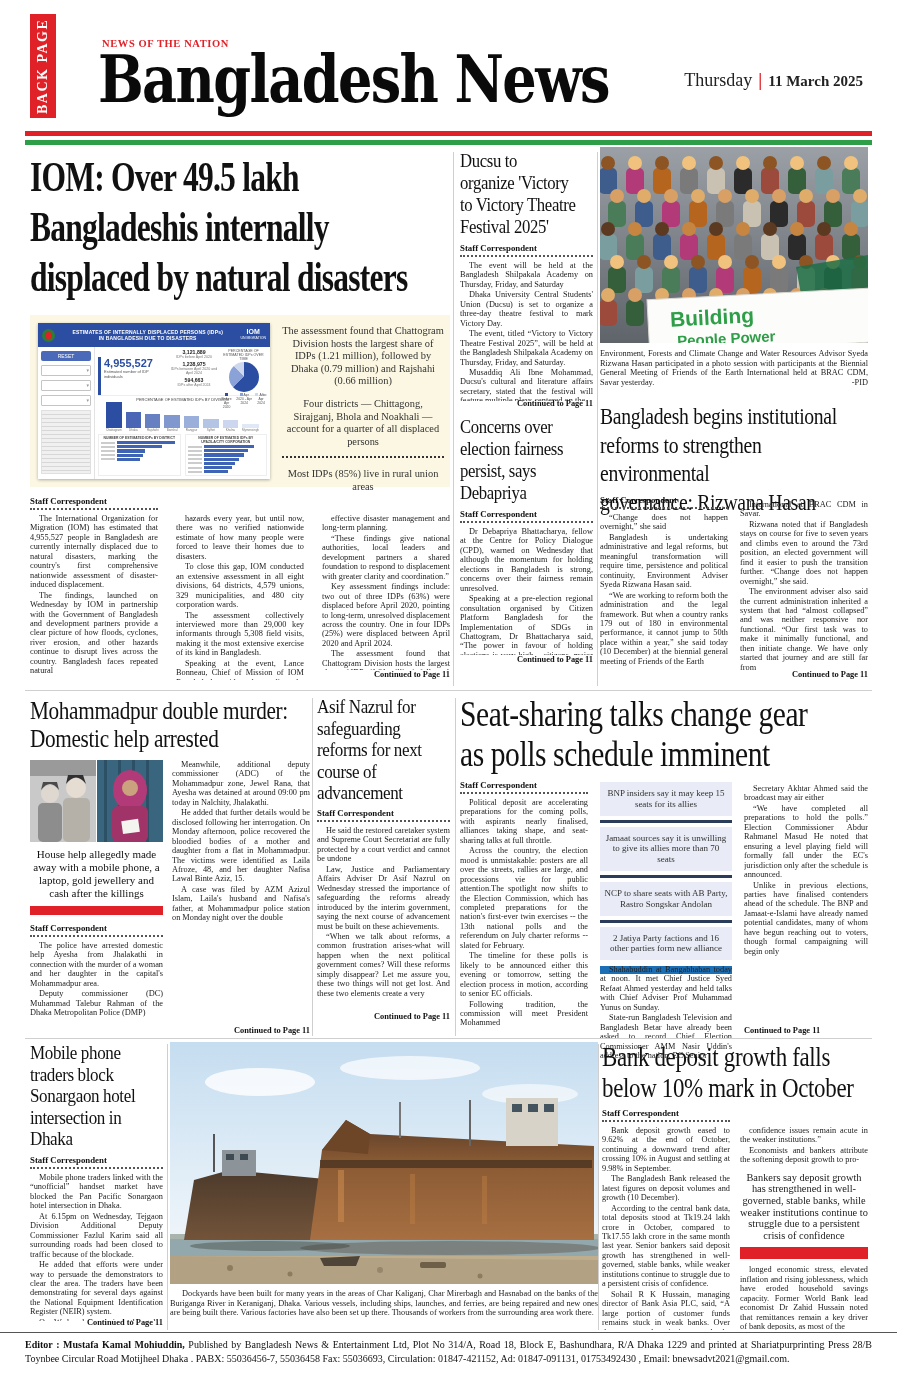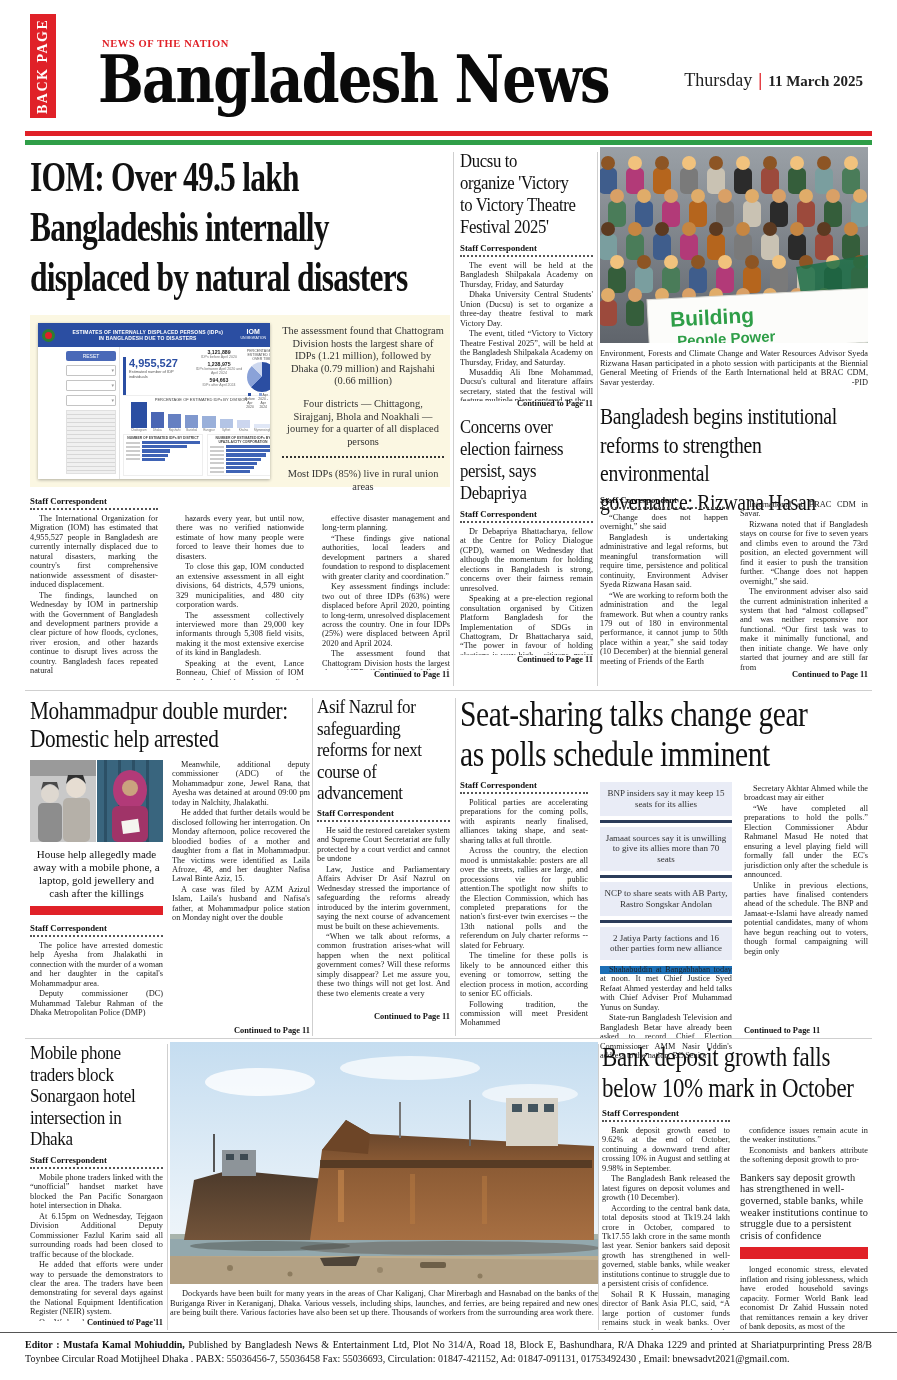--- a/index.html
+++ b/index.html
@@ -29,30 +29,30 @@
   
   #yellow-panel{position:absolute;left:30px;top:315px;width:420px;height:172px;background:#fbf7e2;}
   #highlights{position:absolute;left:252px;top:10px;width:162px;text-align:center;font-size:10.4px;line-height:12.6px;color:#333;}
   #highlights div{margin-bottom:10px;}
   #highlights div:nth-child(2){border-bottom:2px dotted #333;padding-bottom:8px;}
   
   .sbox{background:#e9ecf6;padding:6px 4px;font-size:9px;line-height:10.8px;text-align:center;color:#333;}
   .sbox-sep{height:3px;background:#2b3c59;margin:4px 0;}
   .sbar{height:8px;background:#1d6fb5;margin-top:6px;}
   
-  #pullquote{font-size:10.4px;line-height:11.6px;color:#222;margin:6px 0;}
+  #pullquote{text-align:center;font-size:10.4px;line-height:11.6px;color:#222;margin:6px 0;}
   
   #ig-card{position:absolute;left:8px;top:8px;width:232px;height:156px;background:#fff;box-shadow:0 1px 3px rgba(0,0,0,.3);font-family:"Liberation Sans",sans-serif;overflow:hidden;}
   #ig-head{height:24px;background:#2b4ea2;color:#fff;display:flex;align-items:center;padding:0 4px;}
   #ig-flag{width:13px;height:13px;border-radius:50%;background:#2e7d32;position:relative;flex:none;}
   #ig-flag::after{content:"";position:absolute;left:3px;top:3px;width:7px;height:7px;border-radius:50%;background:#e02128;}
   #ig-titles{flex:1;text-align:center;font-size:5px;line-height:6.5px;font-weight:bold;letter-spacing:.2px;}
   #ig-logo{flex:none;text-align:center;font-size:7px;font-weight:bold;line-height:7px;}
   #ig-logo small{display:block;font-size:3.5px;font-weight:normal;}
-  #ig-body{display:flex;height:168px;padding-left:25px;}
+  #ig-body{display:flex;height:168px;}
   #ig-side{width:50px;flex:none;padding:4px 3px;border-right:1px solid #e3e3e3;}
   #ig-reset{background:#4a69b8;color:#fff;font-size:5px;text-align:center;border-radius:2px;padding:2px 0;margin-bottom:4px;}
   .ig-select{height:9px;border:1px solid #c4c4c4;border-radius:1px;margin-bottom:4px;position:relative;background:#fff;}
   .ig-select::after{content:"▾";position:absolute;right:1px;top:0;font-size:5px;color:#999;line-height:9px;}
   #ig-infopanel{height:62px;background:#f0f0f0;border:1px solid #e0e0e0;
     background-image:repeating-linear-gradient(#f0f0f0 0 3px,#d7d7d7 3px 4px);}
   #ig-main{flex:1;padding:2px 3px;}
   #ig-toprow{display:flex;height:46px;}
   #ig-bignum{border-left:3px solid #2b4ea2;padding-left:3px;width:64px;flex:none;margin-top:8px;}
   #ig-bignum-val{color:#2b4ea2;font-weight:bold;font-size:11px;}
@@ -245,21 +245,21 @@
                   <i style="width: 24px;"></i>
                 </div>
               </div>
           </div>
         </div>
       </div>
     </div>
   </div>
   <div id="highlights">
       <div>The assessment found that Chattogram Division hosts the largest share of IDPs (1.21 million), followed by Dhaka (0.79 million) and Rajshahi (0.66 million)</div>
-      <div>Four districts — Chittagong, Sirajganj, Bhola and Noakhali — journey for a quarter of all displaced persons</div>
+      <div>Four districts — Chittagong, Sirajganj, Bhola and Noakhali — account for a quarter of all displaced persons</div>
       <div>Most IDPs (85%) live in rural union areas</div>
     </div>
 </div>
 
 <div class="byline" style="left:30px;top:496px;width:128px;">Staff Correspondent</div>
 <div class="col" style="left:30px;top:514px;width:128px;height:166px;">
     <p>The International Organization for Migration (IOM) has estimated that 4,955,527 people in Bangladesh are currently internally displaced due to natural disasters, marking the country's first comprehensive nationwide assessment of disaster-induced displacement.</p>
     <p>The findings, launched on Wednesday by IOM in partnership with the Government of Bangladesh and development partners provide a clear picture of how floods, cyclones, river erosion, and other hazards continue to disrupt lives across the country. Bangladesh faces repeated natural</p>
   </div>
 <div class="col" style="left:176px;top:514px;width:128px;height:166px;">
@@ -491,41 +491,41 @@
     <p>He said the restored caretaker system and Supreme Court Secretariat are fully protected by a court verdict and cannot be undone</p>
     <p>Law, Justice and Parliamentary Affairs Adviser Dr Asif Nazrul on Wednesday stressed the importance of safeguarding the reforms already introduced by the interim government, saying the next course of advancement must be built on these achievements.</p>
     <p>“When we talk about reforms, a common frustration arises-what will happen when the next political government comes? Will these reforms simply disappear? Let me assure you, these two things will not get lost. And these two elements create a very</p>
   </div>
 <div class="cont" style="left:317px;top:1012px;width:133px;">Continued to Page 11</div>
 
 <div class="hl" style="left:460px;top:694px;width:498px;font-size:36px;line-height:40px;transform:scaleX(0.82);letter-spacing:-0.5px;">Seat-sharing talks change gear
 as polls schedule imminent</div>
 <div class="byline" style="left:460px;top:780px;width:128px;">Staff Correspondent</div>
 <div class="col" style="left:460px;top:798px;width:128px;height:238px;">
-    <p>Political parties are accelerating preparations for the coming polls, with aspirants nearly finalised, alliances taking shape, and seat-sharing talks at full throttle.</p>
+    <p>Political deposit are accelerating preparations for the coming polls, with aspirants nearly finalised, alliances taking shape, and seat-sharing talks at full throttle.</p>
     <p>Across the country, the election mood is unmistakable: posters are all over the streets, rallies are large, and processions vie for public attention.The spotlight now shifts to the Election Commission, which has completed preparations for the nation's first-ever twin exercises -- the 13th national polls and the referendum on July charter reforms -- slated for February.</p>
     <p>The timeline for these polls is likely to be announced either this evening or tomorrow, setting the election process in motion, according to senior EC officials.</p>
     <p>Following tradition, the commission will meet President Mohammed</p>
   </div>
 <div class="abs" style="left:600px;top:782px;width:132px;">
   <div class="sbox">BNP insiders say it may keep 15 seats for its allies</div>
   <div class="sbox-sep"></div>
   <div class="sbox">Jamaat sources say it is unwilling to give its allies more than 70 seats</div>
   <div class="sbox-sep"></div>
   <div class="sbox">NCP to share seats with AB Party, Rastro Songskar Andolan</div>
   <div class="sbox-sep"></div>
   <div class="sbox">2 Jatiya Party factions and 16 other parties form new alliance</div>
   <div class="sbar"></div>
 </div>
 <div class="col" style="left:600px;top:965px;width:132px;height:108px;">
     <p>Shahabuddin at Bangabhaban today at noon. It met Chief Justice Syed Refaat Ahmed yesterday and held talks with Chief Adviser Prof Muhammad Yunus on Sunday.</p>
     <p>State-run Bangladesh Television and Bangladesh Betar have already been asked to record Chief Election Commissioner AMM Nasir Uddin's address to the nation. EC Senior</p>
   </div>
 <div class="col" style="left:744px;top:784px;width:124px;height:242px;">
-    <p>Secretary Akhtar Ahmed while the broadcast may air either</p>
+    <p>Secretary Akhtar Ahmed said the broadcast may air either</p>
     <p>“We have completed all preparations to hold the polls.” Election Commissioner Abdur Rahmanel Masud He noted that ensuring a level playing field will formally fall under the EC's jurisdiction only after the schedule is announced.</p>
     <p>Unlike in previous elections, parties have finalised contenders ahead of the schedule. The BNP and Jamaat-e-Islami have already named potential candidates, many of whom have begun reaching out to voters, though formal campaigning will begin only</p>
   </div>
 <div class="cont" style="left:744px;top:1026px;width:124px;text-align:left;">Continued to Page 11</div>
 
 <div class="hd" style="left:25px;right:25px;top:1038px;"></div>
 
 <div class="vd" style="left:167px;top:1044px;height:286px;"></div>
 <div class="vd" style="left:598px;top:1044px;height:286px;"></div>
 

